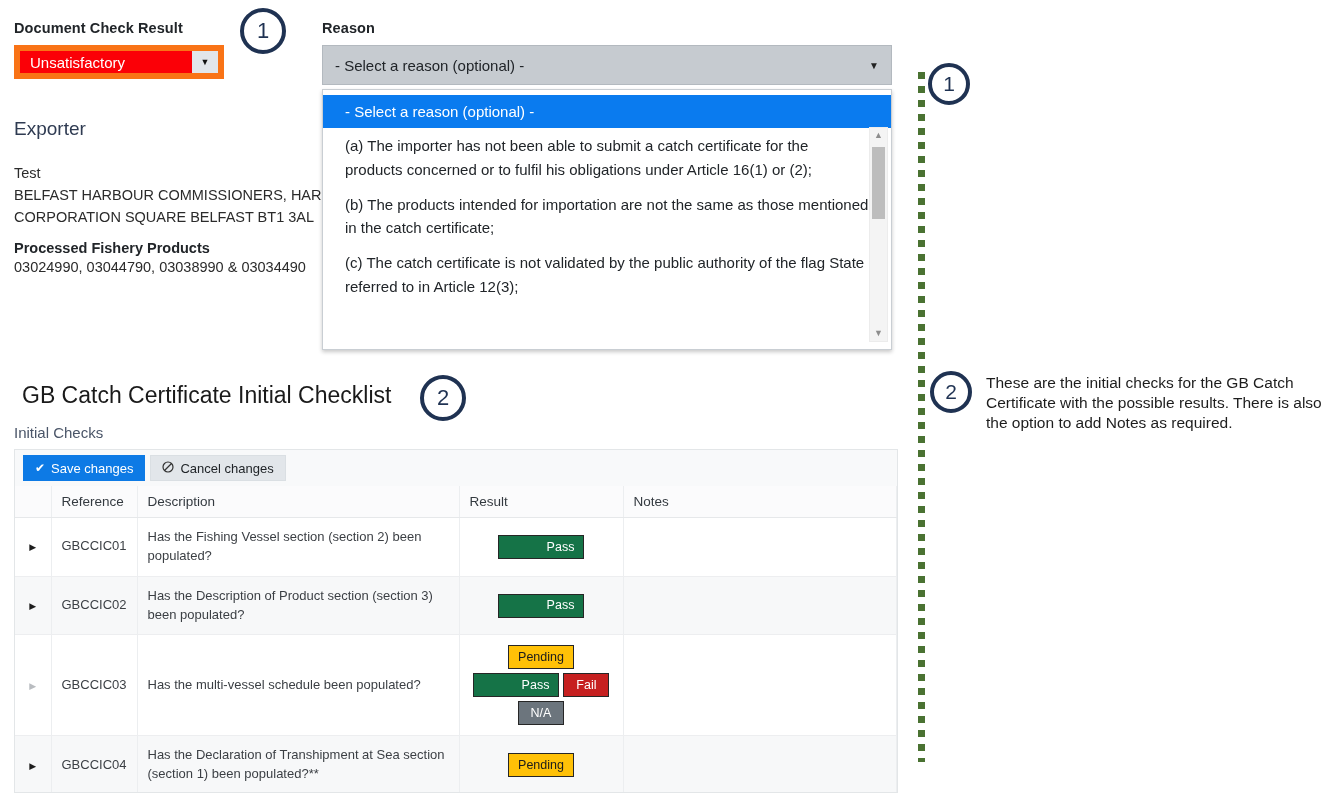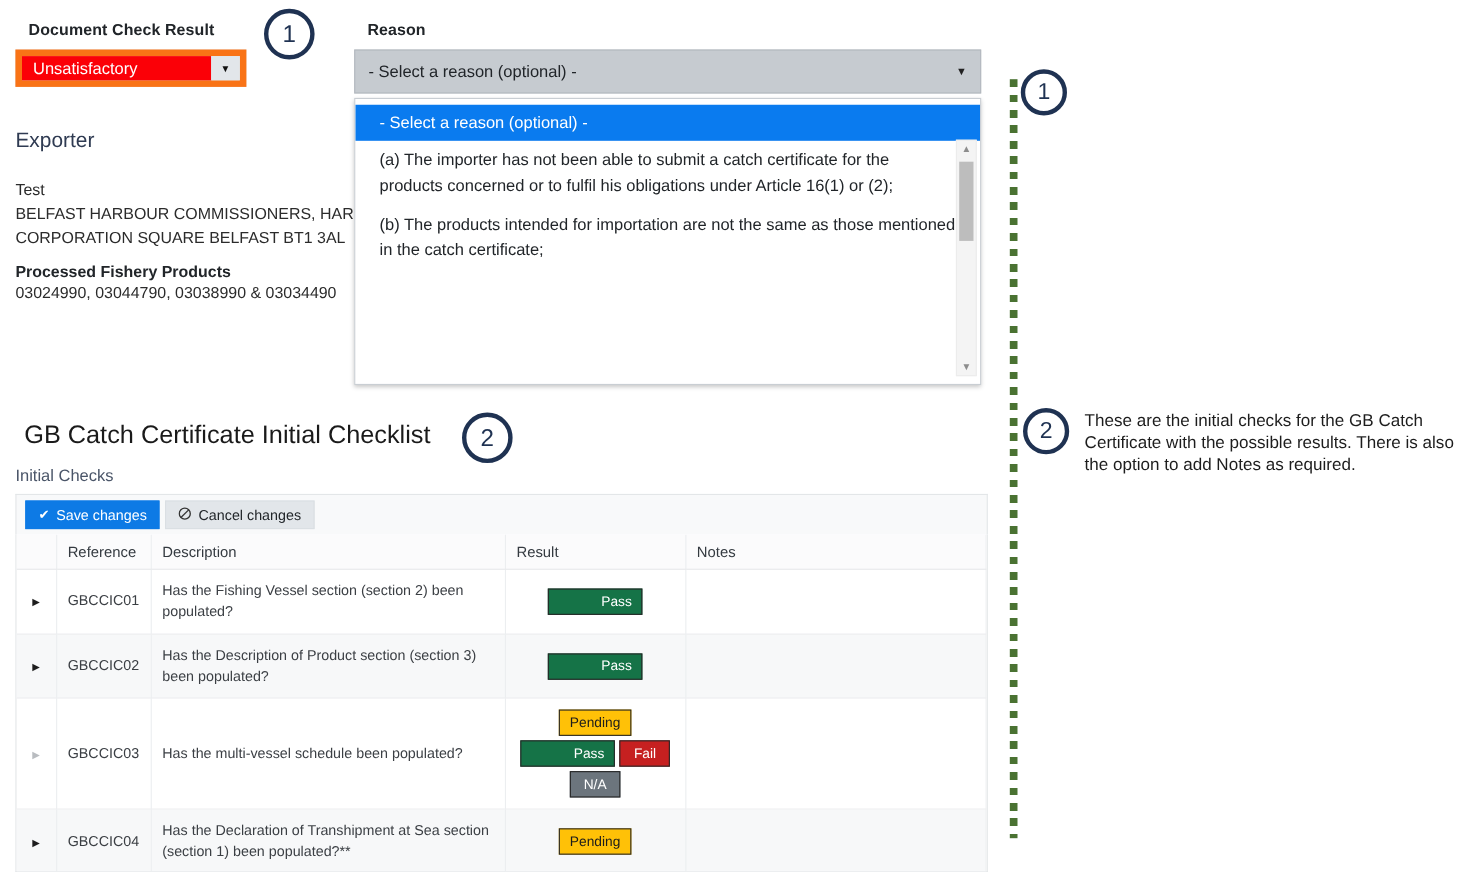--- a/index.html
+++ b/index.html
@@ -12,21 +12,20 @@
     position:relative;
     overflow:hidden;
   }
 
   
   #left-pane { position:absolute; left:0; top:0; width:900px; height:793px; }
 
   .field-label {
     font-size:14.5px; font-weight:700; color:#212529;
     letter-spacing:.1px;
-    margin-left:12px;
   }
 
   
   #doc-check-group { position:absolute; left:14px; top:20px; width:210px; }
   #doc-check-select {
     margin-top:9px;
     height:34px;
     display:flex; align-items:stretch;
     border:6px solid #f97316;
     background:#e2e6ea;
@@ -233,20 +232,21 @@
     <div id="reason-select">
       <span>- Select a reason (optional) -</span>
       <span class="caret">▼</span>
     </div>
 
     <div id="reason-listbox">
       <div id="reason-options">
         <div class="reason-opt selected">- Select a reason (optional) -</div>
         <div class="reason-opt">(a) The importer has not been able to submit a catch certificate for the products concerned or to fulfil his obligations under Article 16(1) or (2);</div>
         <div class="reason-opt">(b) The products intended for importation are not the same as those mentioned in the catch certificate;</div>
+        <div class="reason-opt">(c) The catch certificate is not validated by the public authority of the flag State referred to in Article 12(3);</div>
       </div>
       <div id="reason-scrollbar">
         <div class="sb-arrow">▲</div>
         <div class="sb-track">
           <div class="sb-thumb"></div>
         </div>
         <div class="sb-arrow">▼</div>
       </div>
     </div>
   </div>

